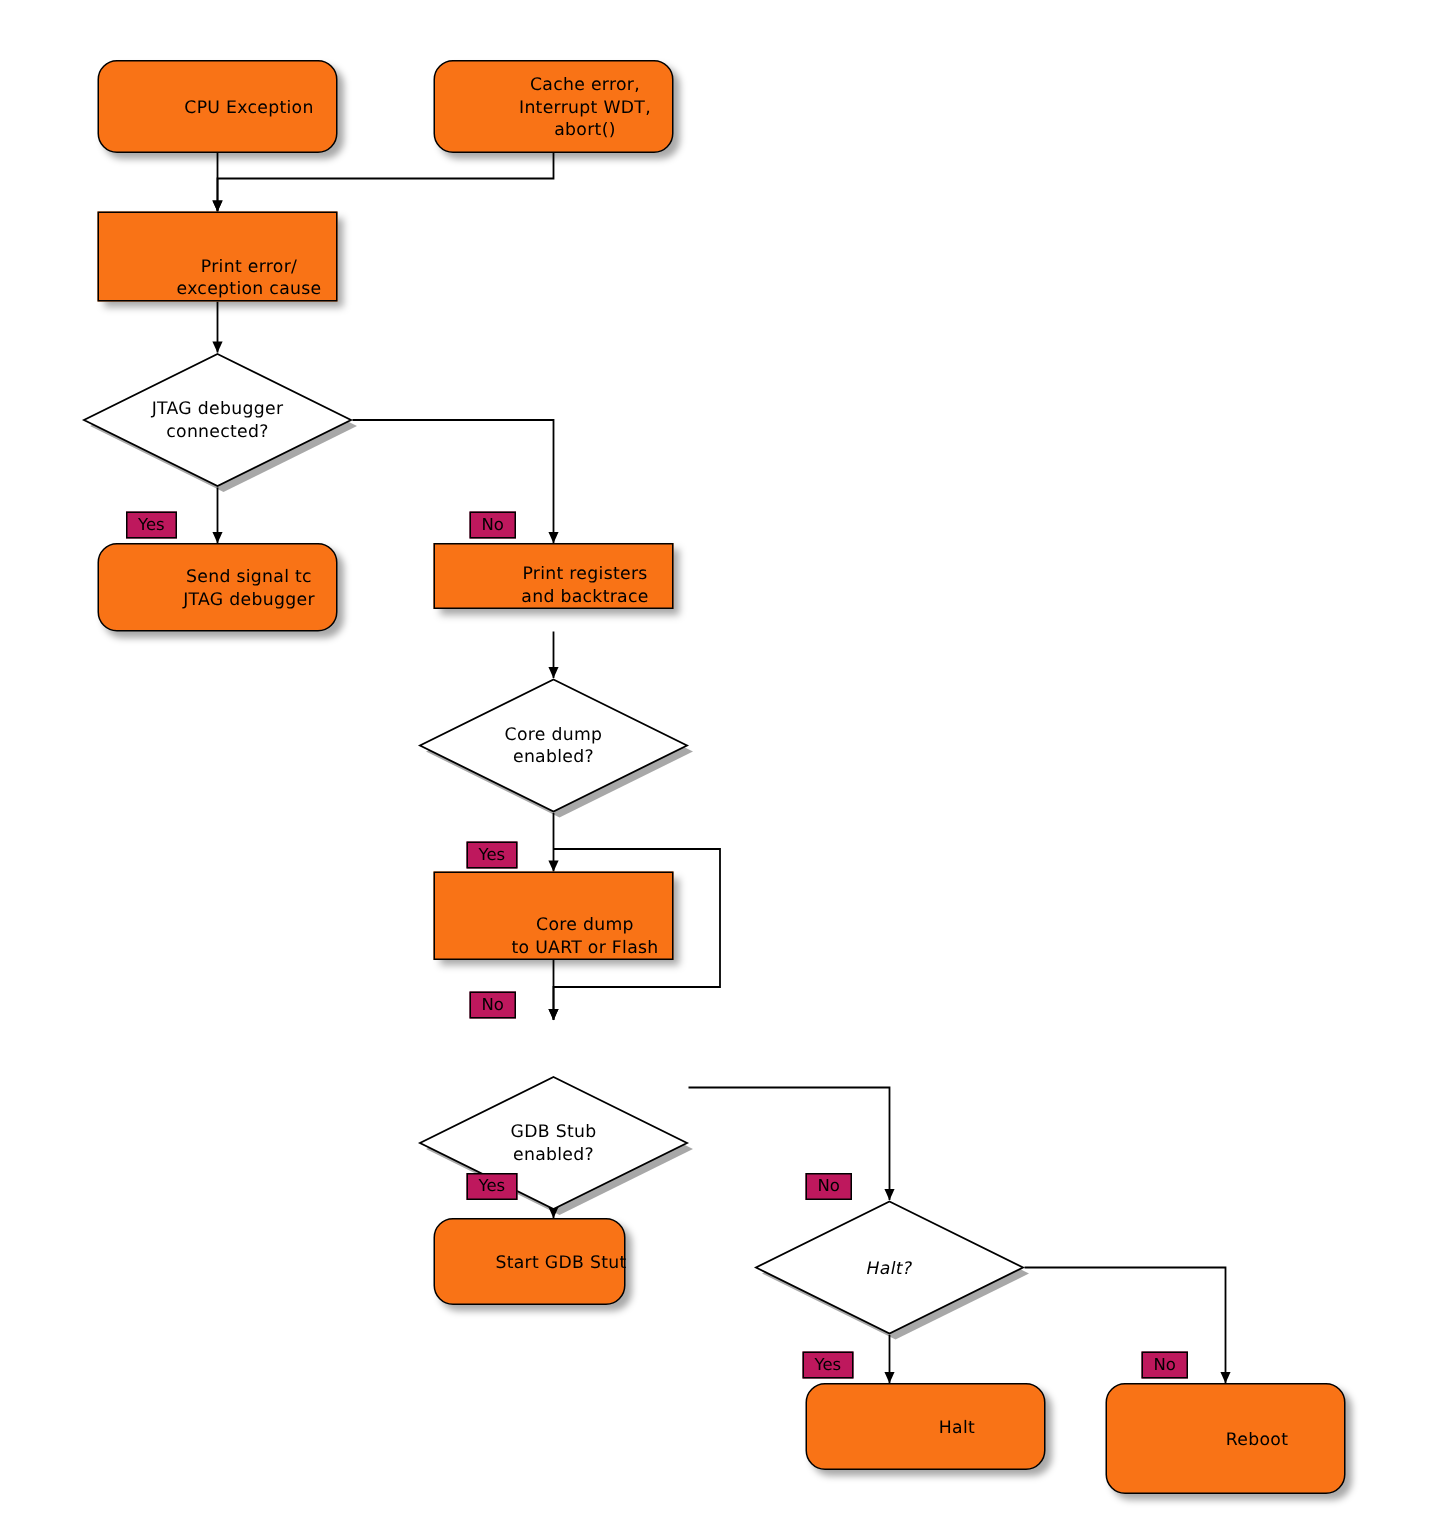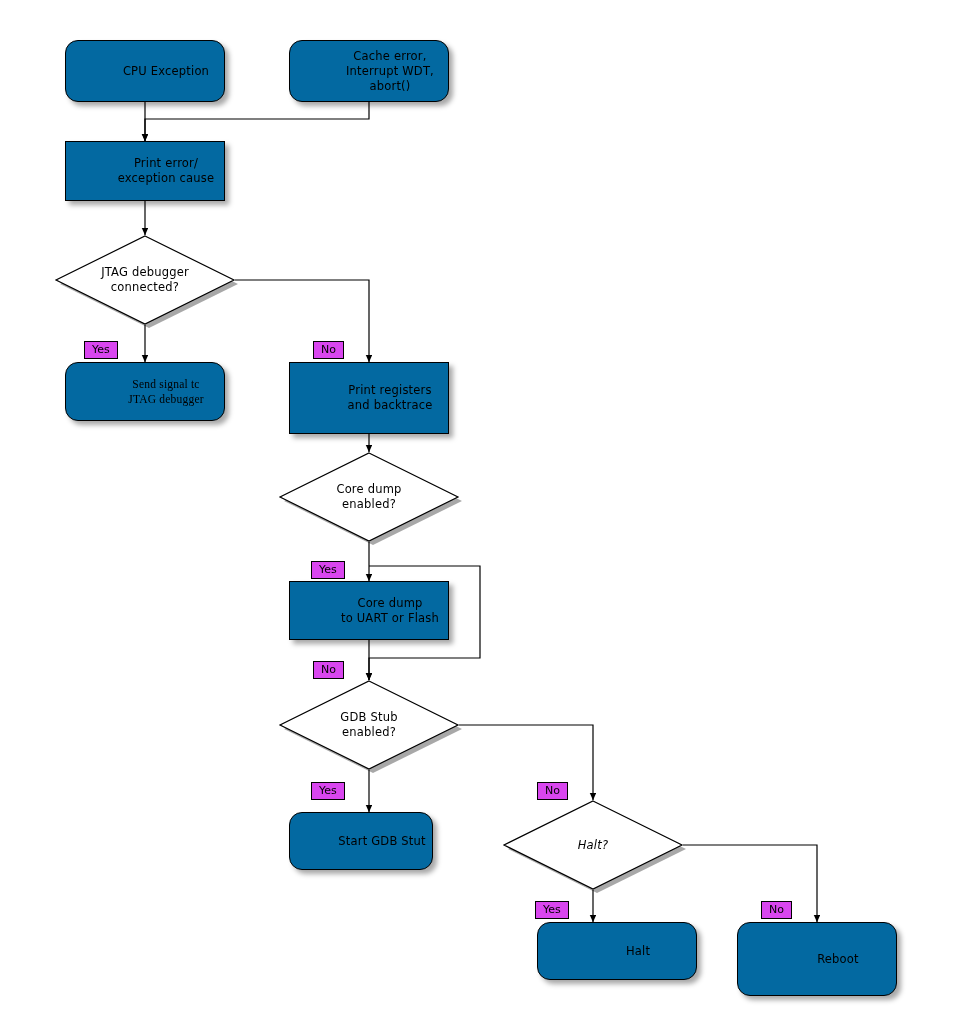--- a/index.html
+++ b/index.html
@@ -23,38 +23,39 @@
     width: 960px;
     height: 1020px;
   }
   .node {
     position: absolute;
     box-sizing: border-box;
     display: flex;
     align-items: center;
     justify-content: center;
     text-align: center;
-    background: #0369a1;
+    background: #f97316;
     color: #000000;
     font-size: 11.5px;
     line-height: 15px;
     letter-spacing: 0.2px;
     white-space: pre;
     z-index: 3;
     padding-left: 42px;
   }
   .node.rounded {
     border: 1.2px solid #000000;
     border-radius: 13px;
     box-shadow: 4px 4px 5px rgba(0,0,0,0.34);
   }
   .node.rect {
     border: 1.2px solid #000000;
     border-radius: 0;
     box-shadow: 4px 4px 5px rgba(0,0,0,0.34);
+    align-items: flex-end;
   }
   .diamond {
     position: absolute;
     z-index: 3;
   }
   .diamond svg {
     position: absolute;
     left: 0;
     top: 0;
     overflow: visible;
@@ -70,21 +71,21 @@
     justify-content: center;
     text-align: center;
     font-size: 11.5px;
     line-height: 15px;
     letter-spacing: 0.2px;
     color: #000000;
     white-space: pre;
   }
   .elabel {
     position: absolute;
-    background: #d946ef;
+    background: #be185d;
     border: 1.1px solid #000000;
     color: #000000;
     font-size: 11px;
     line-height: 13px;
     padding: 1px 7px 2px 7px;
     z-index: 4;
     white-space: pre;
   }
 </style>
 </head>
@@ -123,43 +124,43 @@
       <div class="node rect" style="left: 65px; top: 141px; width: 160px; height: 60px;"><span>Print error/
 exception cause</span></div>
       <div class="diamond" style="left: 55px; top: 235px; width: 180px; height: 90px;">
         <svg width="180" height="90" viewBox="0 0 180 90">
           <path d="M 90 1 L 179 45 L 90 89 L 1 45 Z" transform="translate(4,4)" fill="rgba(0,0,0,0.34)" stroke="none"></path>
           <path d="M 90 1 L 179 45 L 90 89 L 1 45 Z" fill="#ffffff" stroke="#000000" stroke-width="1.2"></path>
         </svg>
         <div class="dlabel">JTAG debugger
 connected?</div>
       </div>
-      <div class="node rounded" style="left: 65px; top: 362px; width: 160px; height: 59px; font-family: Liberation Serif, serif;"><span>Send signal tc
+      <div class="node rounded" style="left: 65px; top: 362px; width: 160px; height: 59px;"><span>Send signal tc
 JTAG debugger</span></div>
-      <div class="node rect" style="left: 289px; top: 362px; width: 160px; height: 72px;"><span>Print registers
+      <div class="node rect" style="left: 289px; top: 362px; width: 160px; height: 44px;"><span>Print registers
 and backtrace</span></div>
       <div class="diamond" style="left: 279px; top: 452px; width: 180px; height: 90px;">
         <svg width="180" height="90" viewBox="0 0 180 90">
           <path d="M 90 1 L 179 45 L 90 89 L 1 45 Z" transform="translate(4,4)" fill="rgba(0,0,0,0.34)" stroke="none"></path>
           <path d="M 90 1 L 179 45 L 90 89 L 1 45 Z" fill="#ffffff" stroke="#000000" stroke-width="1.2"></path>
         </svg>
         <div class="dlabel">Core dump
 enabled?</div>
       </div>
       <div class="node rect" style="left: 289px; top: 581px; width: 160px; height: 59px;"><span>Core dump
 to UART or Flash</span></div>
-      <div class="diamond" style="left: 279px; top: 680px; width: 180px; height: 90px;">
+      <div class="diamond" style="left: 279px; top: 717px; width: 180px; height: 90px;">
         <svg width="180" height="90" viewBox="0 0 180 90">
           <path d="M 90 1 L 179 45 L 90 89 L 1 45 Z" transform="translate(4,4)" fill="rgba(0,0,0,0.34)" stroke="none"></path>
           <path d="M 90 1 L 179 45 L 90 89 L 1 45 Z" fill="#ffffff" stroke="#000000" stroke-width="1.2"></path>
         </svg>
         <div class="dlabel">GDB Stub
 enabled?</div>
       </div>
-      <div class="node rounded" style="left: 289px; top: 812px; width: 144px; height: 58px;"><span>Start GDB Stut</span></div>
+      <div class="node rounded" style="left: 289px; top: 812px; width: 128px; height: 58px;"><span>Start GDB Stut</span></div>
       <div class="diamond" style="left: 503px; top: 800px; width: 180px; height: 90px; font-style: italic;">
         <svg width="180" height="90" viewBox="0 0 180 90">
           <path d="M 90 1 L 179 45 L 90 89 L 1 45 Z" transform="translate(4,4)" fill="rgba(0,0,0,0.34)" stroke="none"></path>
           <path d="M 90 1 L 179 45 L 90 89 L 1 45 Z" fill="#ffffff" stroke="#000000" stroke-width="1.2"></path>
         </svg>
         <div class="dlabel">Halt?</div>
       </div>
       <div class="node rounded" style="left: 513px; top: 922px; width: 160px; height: 58px; margin-left: 24px;"><span>Halt</span></div>
       <div class="node rounded" style="left: 737px; top: 922px; width: 160px; height: 74px;"><span>Reboot</span></div>
     </div>

